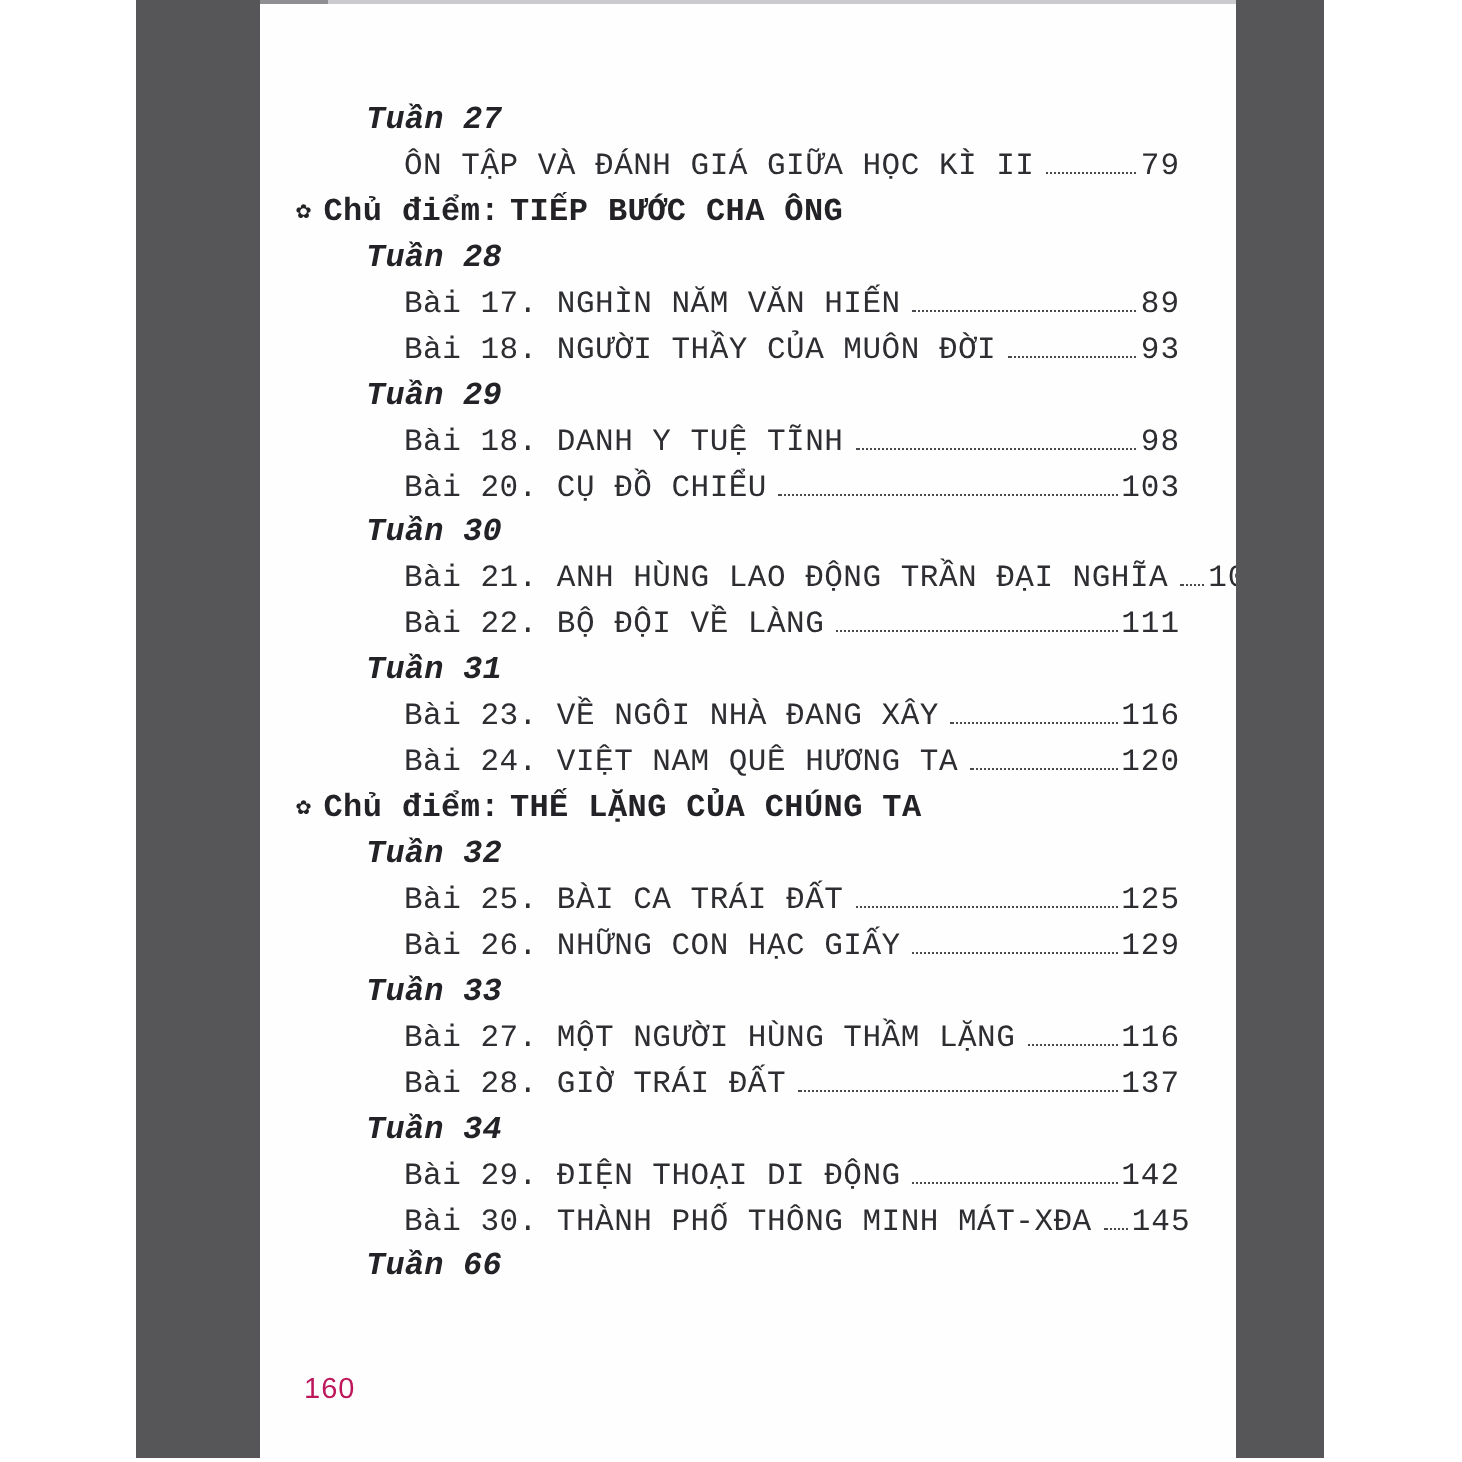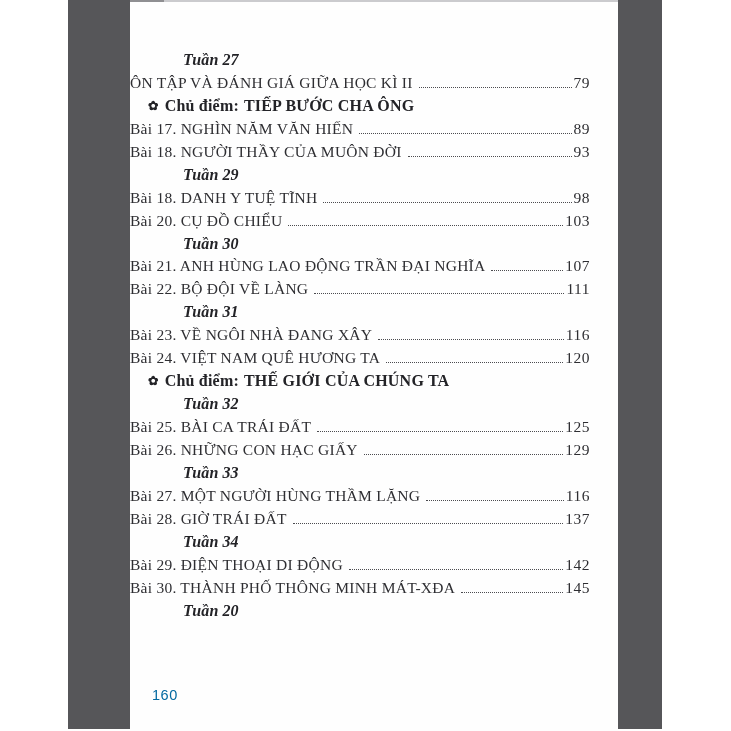--- a/index.html
+++ b/index.html
@@ -24,42 +24,42 @@
     position:absolute;left:0;top:0;width:100%;height:2px;
     background:linear-gradient(90deg,#8f8f92 0 34px,#cbcbce 34px);
   }
   .toc{
     position:absolute;top:49px;left:0;right:0;
   }
   .row{
     height:22.95px;line-height:22.95px;
     display:flex;align-items:baseline;
     padding-right:28px;
-    font-size:15.5px;color:#2e2e32;letter-spacing:0.25px;white-space:nowrap;
+    font-size:15.5px;color:#2e2e32;letter-spacing:0.25px;white-space:nowrap;font-family:Liberation Mono, monospace;
   }
   .row.week{
     padding-left:53px;font-weight:bold;font-style:italic;font-size:16px;color:#232327;letter-spacing:0.1px;
   }
   .row.theme{
     padding-left:18px;font-weight:bold;font-size:16px;color:#232327;letter-spacing:0.2px;
   }
   .flower{
     font-size:12.5px;margin-right:6px;align-self:center;line-height:1;
   }
-  .row.entry{}
+  .row.entry{padding-left:72px;}
   .leader{
     flex:1;height:0;min-width:12px;
     border-bottom:1.8px dotted #4b4b4f;
     margin:0 2px 0 6px;
   }
   .pg{letter-spacing:0.5px;}
   .footer{
     position:absolute;left:22px;top:687px;
     font-family:"Liberation Sans", sans-serif;
-    font-size:14.5px;color:#0369a1;letter-spacing:0.5px;
+    font-size:14.5px;color:#be185d;letter-spacing:0.5px;
   }
 </style>
 </head>
 <body>
 
 <div class="photo">
   <div class="bar left"></div>
   <div class="page">
     <div class="topline"></div>
     <div class="toc" id="toc">
@@ -68,20 +68,23 @@
         </div>
         <div class="row entry">
           <span>ÔN TẬP VÀ ĐÁNH GIÁ GIỮA HỌC KÌ II</span>
           <span class="leader"></span>
           <span class="pg">79</span>
         </div>
         <div class="row theme">
           <span class="flower">✿</span>
           <span>Chủ điểm:</span>
           <span style="margin-left:5px">TIẾP BƯỚC CHA ÔNG</span>
+        </div>
+        <div class="row week">
+          <span>Tuần 28</span>
         </div>
         <div class="row entry">
           <span>Bài 17. NGHÌN NĂM VĂN HIẾN</span>
           <span class="leader"></span>
           <span class="pg">89</span>
         </div>
         <div class="row entry">
           <span>Bài 18. NGƯỜI THẦY CỦA MUÔN ĐỜI</span>
           <span class="leader"></span>
           <span class="pg">93</span>
@@ -121,21 +124,21 @@
           <span class="pg">116</span>
         </div>
         <div class="row entry">
           <span>Bài 24. VIỆT NAM QUÊ HƯƠNG TA</span>
           <span class="leader"></span>
           <span class="pg">120</span>
         </div>
         <div class="row theme">
           <span class="flower">✿</span>
           <span>Chủ điểm:</span>
-          <span style="margin-left:5px">THẾ GIỚI CỦA CHÚNG TA</span>
+          <span style="margin-left:5px">THẾ LẶNG CỦA CHÚNG TA</span>
         </div>
         <div class="row week">
           <span>Tuần 32</span>
         </div>
         <div class="row entry">
           <span>Bài 25. BÀI CA TRÁI ĐẤT</span>
           <span class="leader"></span>
           <span class="pg">125</span>
         </div>
         <div class="row entry">
@@ -163,19 +166,19 @@
           <span>Bài 29. ĐIỆN THOẠI DI ĐỘNG</span>
           <span class="leader"></span>
           <span class="pg">142</span>
         </div>
         <div class="row entry">
           <span>Bài 30. THÀNH PHỐ THÔNG MINH MÁT-XĐA</span>
           <span class="leader"></span>
           <span class="pg">145</span>
         </div>
         <div class="row week">
-          <span>Tuần 20</span>
+          <span>Tuần 66</span>
         </div>
       </div>
     <div class="footer">160</div>
   </div>
   <div class="bar right"></div>
 </div>
 
 </body></html>

